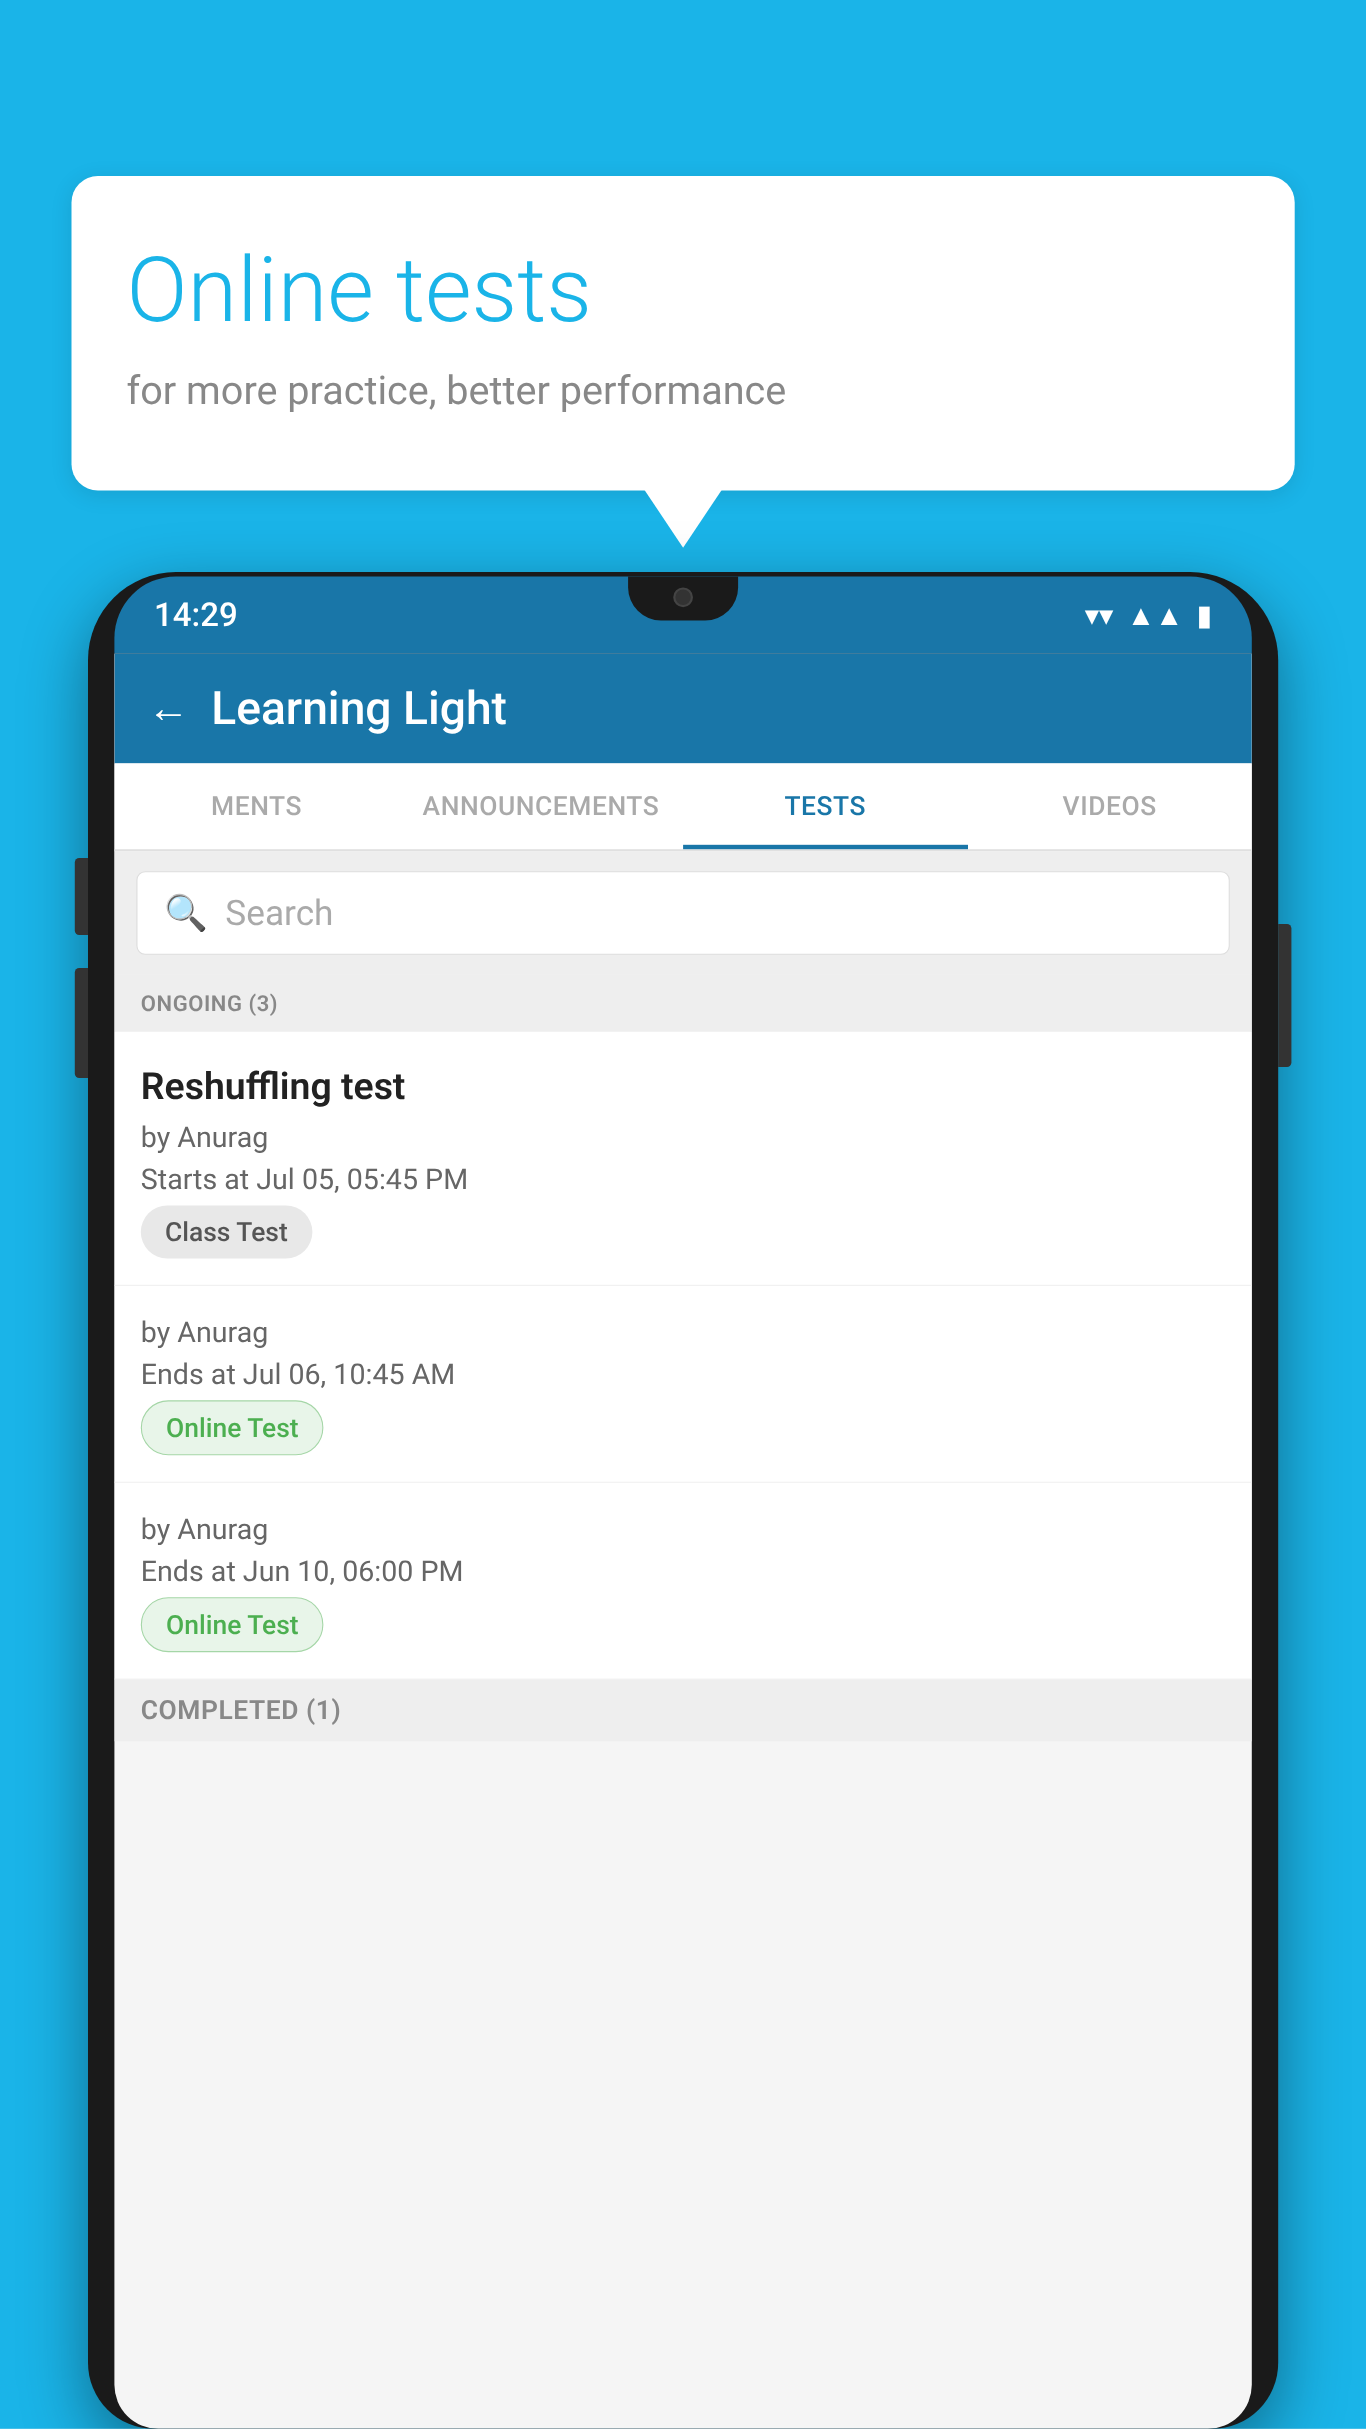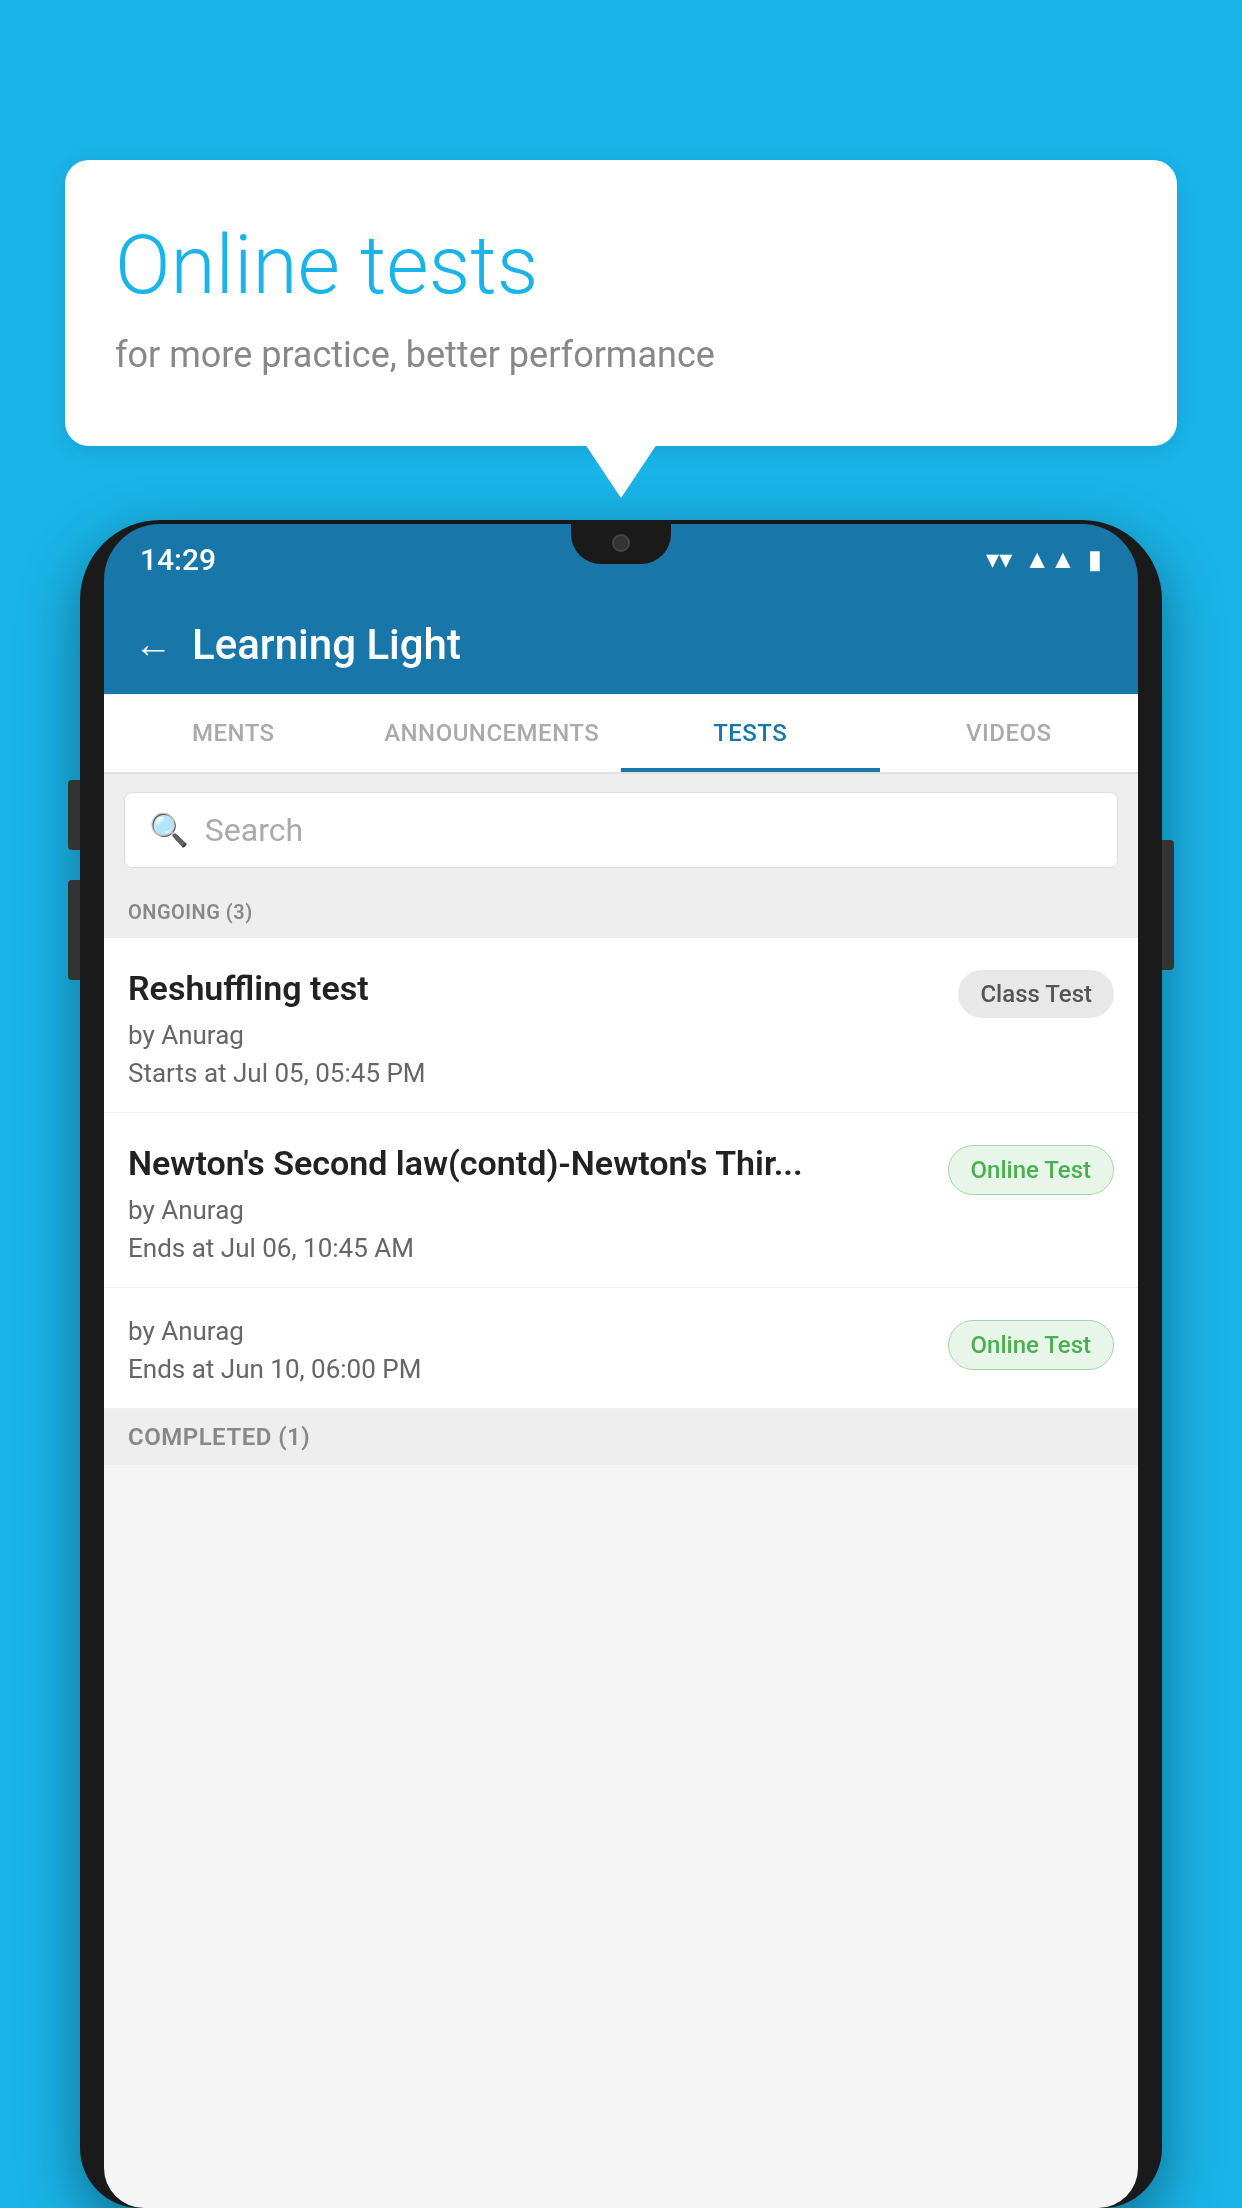--- a/index.html
+++ b/index.html
@@ -227,21 +227,22 @@
     .test-list {
       background: white;
     }
 
     .test-item {
       padding: 28px 24px 24px;
       border-bottom: 1px solid #f0f0f0;
       display: flex;
       align-items: flex-start;
       justify-content: space-between;
-      gap: 16px;
+      gap: 4px;
+      flex-direction: column;
     }
 
     .test-info {
       flex: 1;
     }
 
     .test-name {
       font-size: 34px;
       font-weight: 600;
       color: #222;
@@ -389,21 +390,20 @@
           <div class="test-author">by Anurag</div>
           <div class="test-time">
             <span>Starts at</span>&nbsp;<span>Jul 05, 05:45 PM</span>
           </div>
         </div>
         <span class="test-badge badge-class">Class Test</span>
       </div>
 
       <div class="test-item">
         <div class="test-info">
-          <div class="test-name">Newton's Second law(contd)-Newton's Thir...</div>
           <div class="test-author">by Anurag</div>
           <div class="test-time">
             <span>Ends at</span>&nbsp;<span>Jul 06, 10:45 AM</span>
           </div>
         </div>
         <span class="test-badge badge-online">Online Test</span>
       </div>
 
       <div class="test-item">
         <div class="test-info">

